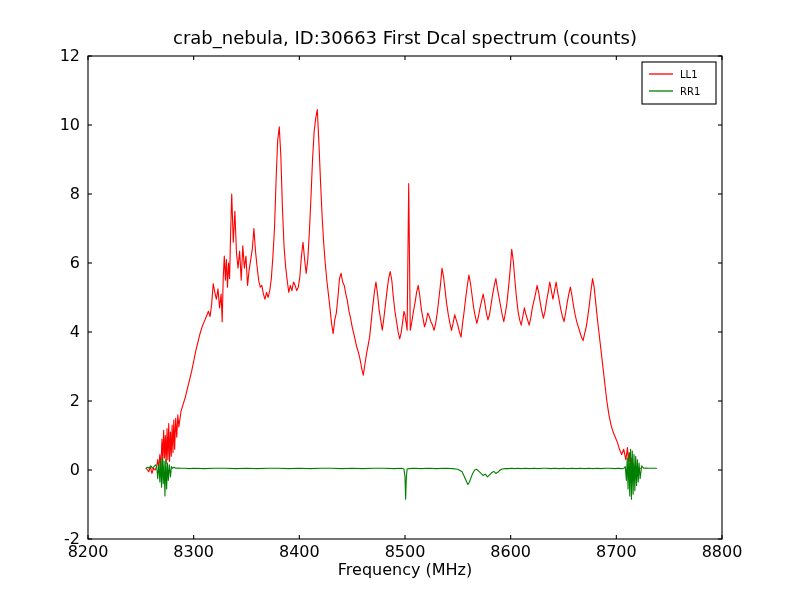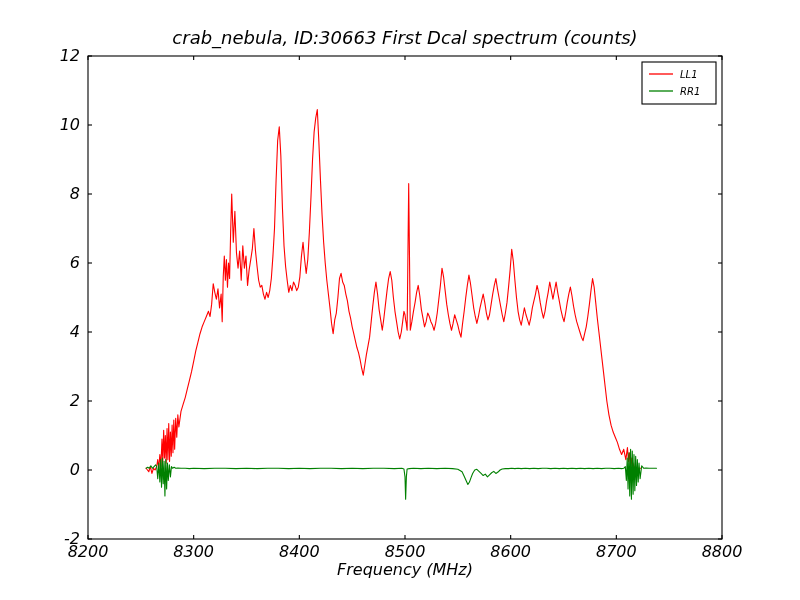--- a/index.html
+++ b/index.html
@@ -11,21 +11,20 @@
     width: 800px;
     height: 600px;
     overflow: hidden;
     font-family: "DejaVu Sans", sans-serif;
   }
   #figure {
     position: relative;
     width: 800px;
     height: 492px;
     background: #fdba74;
-    font-style: italic;
   }
   svg.plot {
     display: block;
     width: 800px;
     height: 600px;
   }
   .axis-line {
     fill: none;
     stroke: #000000;
     stroke-width: 1.1;

